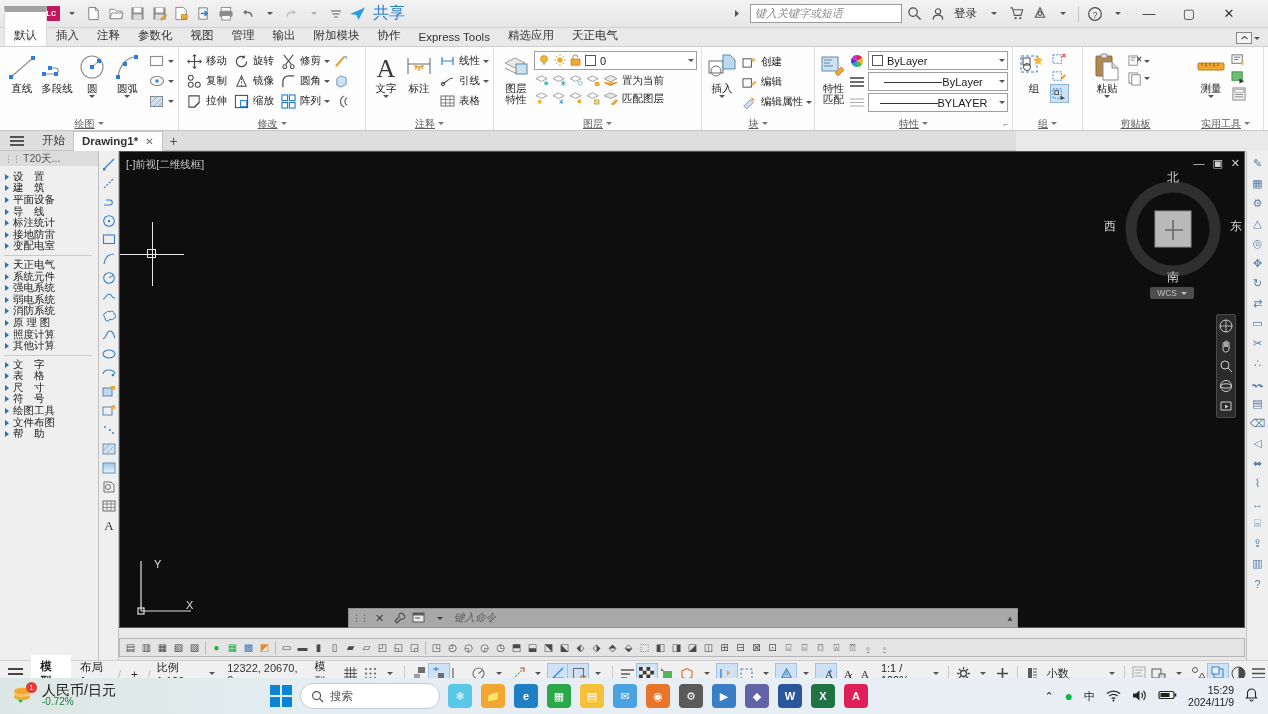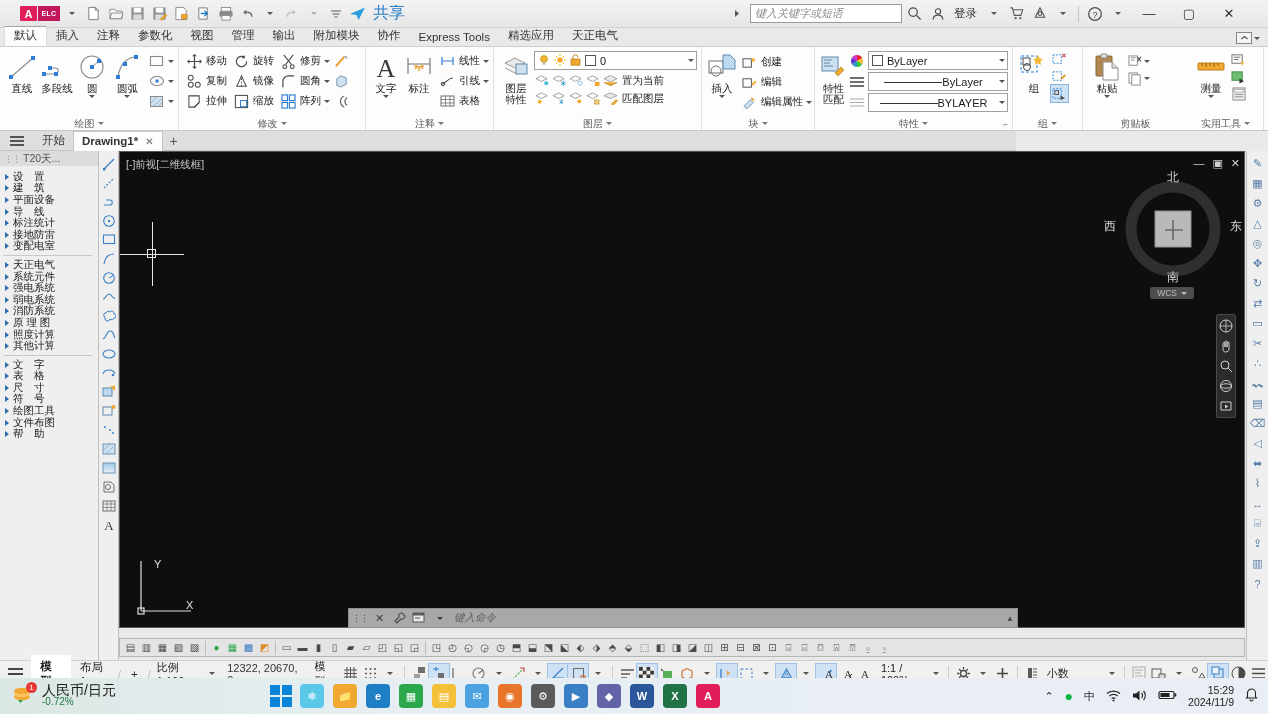--- a/index.html
+++ b/index.html
@@ -50,36 +50,36 @@
 
   
   .ribtabs{
     position:absolute; left:0; top:28px; width:1268px; height:19px;
     background:#e9e9e9; display:flex; align-items:flex-end; padding-left:4px;
     border-bottom:1px solid #cfcfcf;
   }
   .ribtab{
     padding:2px 9px 3px 9px; font-size:11.5px; color:#333; cursor:default; position:relative;
   }
-  .ribtab.active{ background:#fdfdfd; border-top:1px solid #a3a3a3; border-left:1px solid #dcdcdc; border-right:1px solid #dcdcdc; padding-top:1px;}
+  .ribtab.active{ background:#fdfdfd; border-top:6px solid #a3a3a3; border-left:1px solid #dcdcdc; border-right:1px solid #dcdcdc; padding-top:16px;}
   .ribtabs .spacer{ flex:1; }
   .minrib{ display:flex; align-items:center; gap:2px; padding-right:8px; padding-bottom:2px;}
   .minrib .bx{ width:16px;height:12px;border:1px solid #888;display:flex;align-items:center;justify-content:center;background:#f4f4f4;}
 
   
   .ribbon{
     position:absolute; left:0; top:47px; width:1268px; height:84px;
     background:#fdfdfd; border-bottom:1px solid #c8c8c8;
     display:flex; align-items:stretch;
   }
   .panel{ position:relative; display:flex; flex-direction:column; border-right:1px solid #e0e0e0; }
   .panel-body{ flex:1; display:flex; align-items:flex-start; padding:3px 4px 0 4px; }
   .panel-title{
     height:13px; font-size:10px; color:#5a5a5a; text-align:center;
-    display:flex; align-items:center; justify-content:center; gap:3px;
+    display:flex; align-items:center; justify-content:center; gap:3px;text-decoration:underline;
   }
   .panel-title .caret{ border-top-color:#777; }
 
   .bigbtn{
     width:46px; display:flex; flex-direction:column; align-items:center; gap:1px;
     padding:2px 1px; cursor:default;
   }
   .bigbtn .lbl{ font-size:10.5px; color:#222; text-align:center; line-height:11px; }
   .bigicon{ height:30px; display:flex; align-items:center; justify-content:center; }
 
@@ -1807,20 +1807,27 @@
       </div>
     </div>
 
     <div class="tb-center">
       <div class="startbtn">
           <i></i>
           <i></i>
           <i></i>
           <i></i>
         </div>
+      <div class="tsearch">
+        <svg width="13" height="13" viewBox="0 0 14 14">
+            <circle cx="6" cy="6" r="4.3" fill="none" stroke="#555" stroke-width="1.3"></circle>
+            <path d="M9.3 9.3L13 13" stroke="#555" stroke-width="1.4"></path>
+          </svg>
+        <span>搜索</span>
+      </div>
       <div class="tbicons" id="tbapps">
           <div class="tbapp" style="background: rgb(90, 200, 232);">❄</div>
           <div class="tbapp" style="background: rgb(240, 168, 48);">📁</div>
           <div class="tbapp" style="background: rgb(31, 127, 196);">e</div>
           <div class="tbapp" style="background: rgb(42, 168, 74);">▦</div>
           <div class="tbapp" style="background: rgb(245, 193, 58);">▤</div>
           <div class="tbapp" style="background: rgb(74, 163, 224);">✉</div>
           <div class="tbapp" style="background: rgb(232, 118, 42);">◉</div>
           <div class="tbapp" style="background: rgb(90, 90, 90);">⚙</div>
           <div class="tbapp" style="background: rgb(58, 127, 196);">▶</div>

